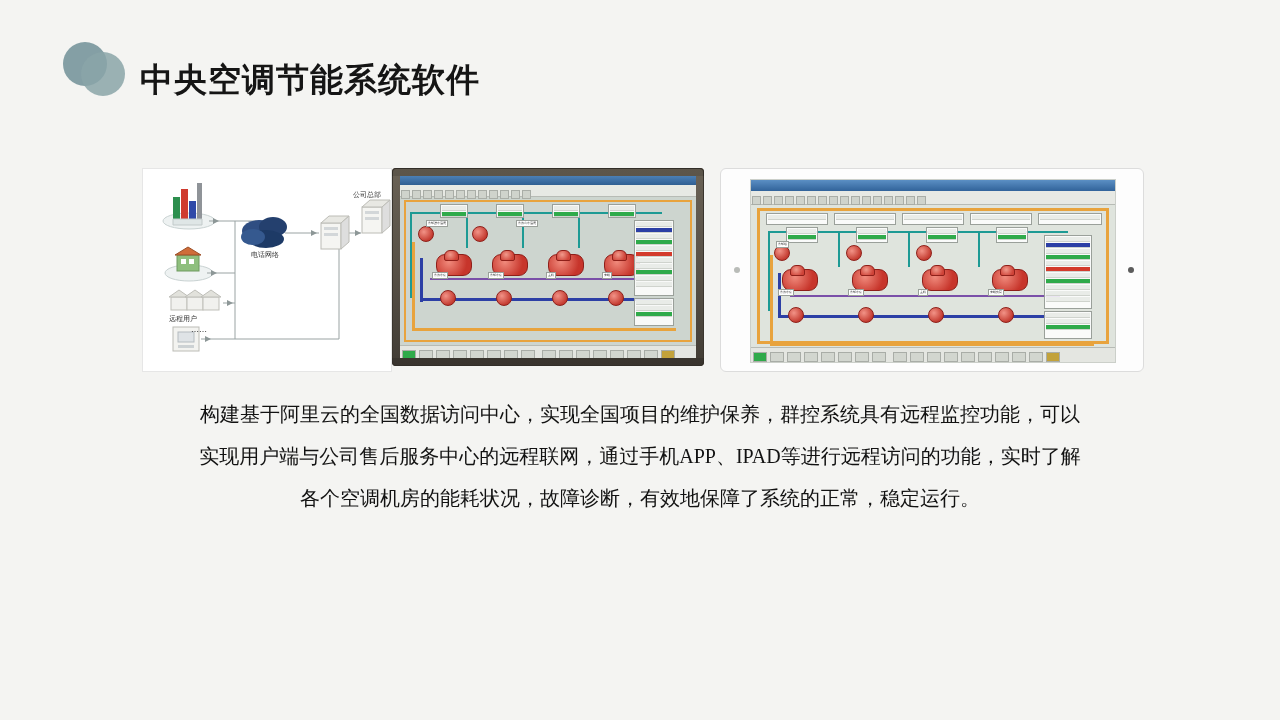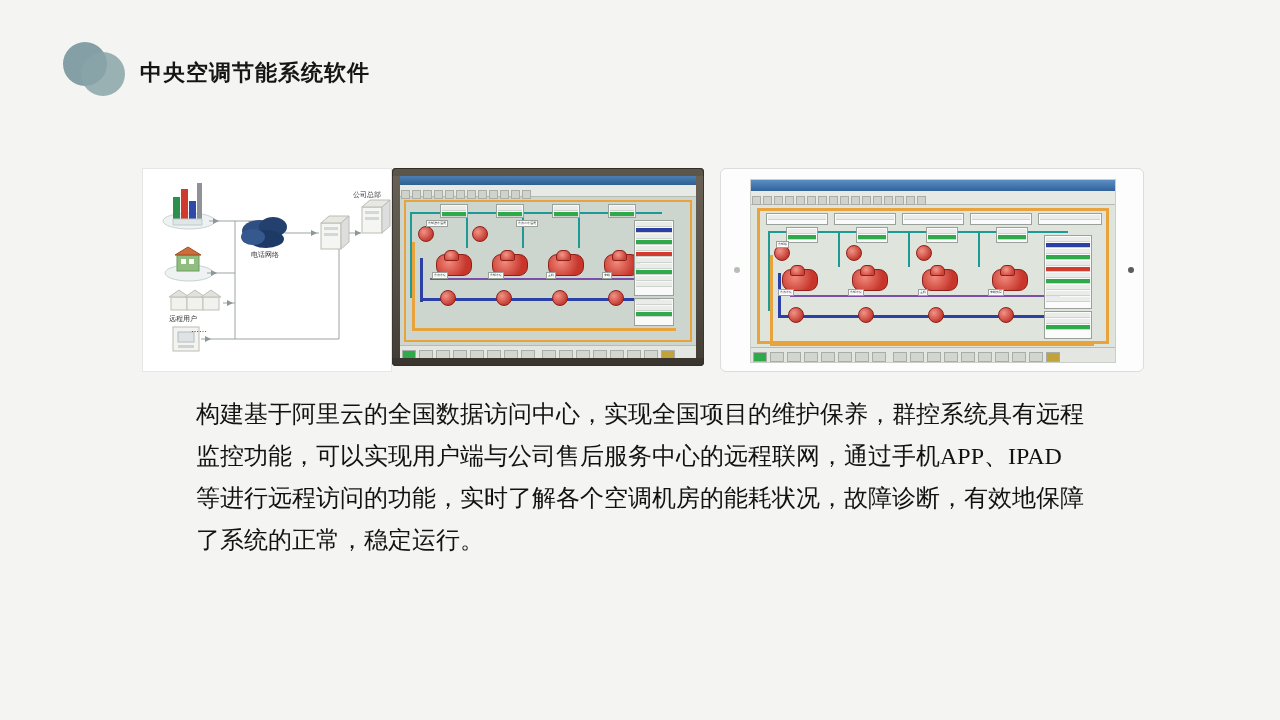--- a/index.html
+++ b/index.html
@@ -47,21 +47,21 @@
     width: 44px;
     height: 44px;
     border-radius: 50%;
     background: #8aa4a8;
     opacity: 0.85;
   }
   .slide-title {
     position: absolute;
     left: 140px;
     top: 58px;
-    font-size: 22px;
+    font-size: 33px;
     font-weight: bold;
     color: #151515;
     letter-spacing: 1px;
     white-space: nowrap;
   }
 
   
   .media-row {
     position: absolute;
     left: 142px;
@@ -262,23 +262,24 @@
   .red { background: #d33b2c !important; }
   .blu { background: #2c3fa5 !important; }
 
   
   .body-text {
     position: absolute;
     left: 196px;
     top: 393px;
     width: 888px;
     font-family: "Liberation Serif", serif;
-    font-size: 24px;
+    font-size: 20px;
     line-height: 42px;
     color: #121212;
+    text-align: center;
     text-indent: 0;
   }
 </style>
 </head>
 <body>
 
 <div class="slide-header">
   <div class="logo-mark">
     <div class="logo-circle-a"></div>
     <div class="logo-circle-b"></div>

